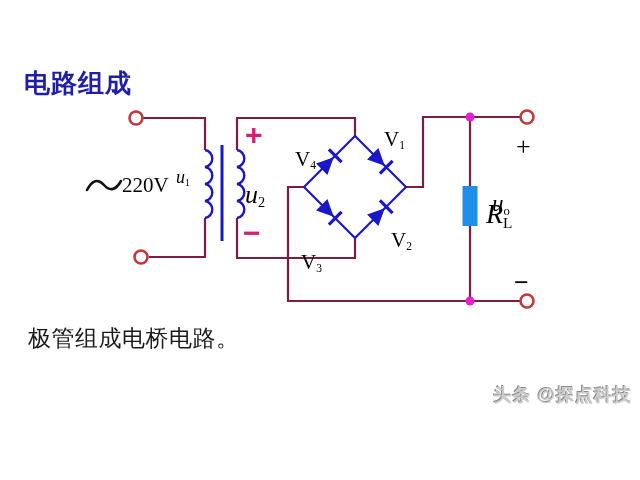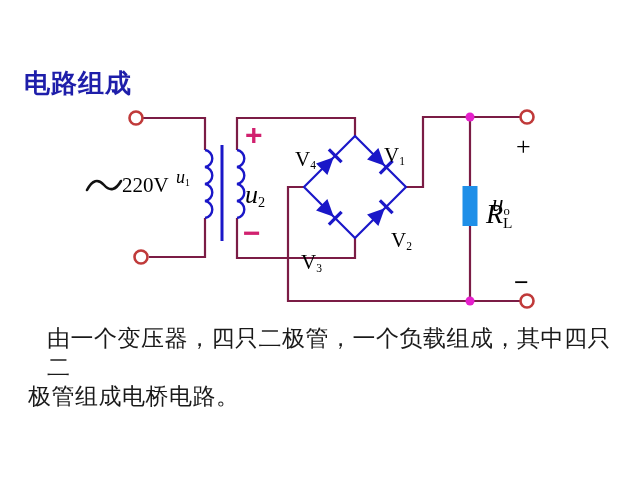--- a/index.html
+++ b/index.html
@@ -91,30 +91,30 @@
   <span class="lbl ser" style="left:122px;top:175px;font-size:21px;font-weight:normal;">220V</span>
 
   <span class="lbl ser it" style="left:176px;top:168px;font-size:18px;"><span>u</span><span class="sub">1</span></span>
 
   <span class="lbl ser it" style="left:245px;top:182px;font-size:26px;"><span>u</span><span class="sub">2</span></span>
 
   <span class="lbl pink" style="left:245px;top:120px;font-size:30px;">+</span>
   <span class="lbl pink" style="left:243px;top:218px;font-size:30px;">−</span>
 
   <span class="lbl ser" style="left:295px;top:129px;font-size:21px;margin-top:20px;"><span>V</span><span class="sub">4</span></span>
-  <span class="lbl ser" style="left:384px;top:129px;font-size:21px;margin-top:16px;"><span>V</span><span class="sub">1</span></span>
+  <span class="lbl ser" style="left:384px;top:129px;font-size:21px;"><span>V</span><span class="sub">1</span></span>
   <span class="lbl ser" style="left:301px;top:228px;font-size:21px;margin-top:24px;"><span>V</span><span class="sub">3</span></span>
   <span class="lbl ser" style="left:391px;top:230px;font-size:21px;"><span>V</span><span class="sub">2</span></span>
 
   <span class="lbl ser it" style="left:486px;top:200px;font-size:28px;"><span>R</span><span class="sub">L</span></span>
 
   <span class="lbl ser it" style="left:492px;top:192px;font-size:23px;"><span>u</span><span class="sub">o</span></span>
 
   <span class="lbl ser" style="left:516px;top:134px;font-size:26px;">+</span>
   <span class="lbl ser" style="left:514px;top:270px;font-size:26px;font-weight:bold;">−</span>
 
   <p class="body-text">
-    <span class="l1" style="display:block;">由一个变压器，四只二极管，一个负载组成，其中四只二</span>
     <span style="display:block;">极管组成电桥电路。</span>
   </p>
 
+  <div class="watermark">头条 @探点科技</div>
 
 </div>
 
 </body></html>

